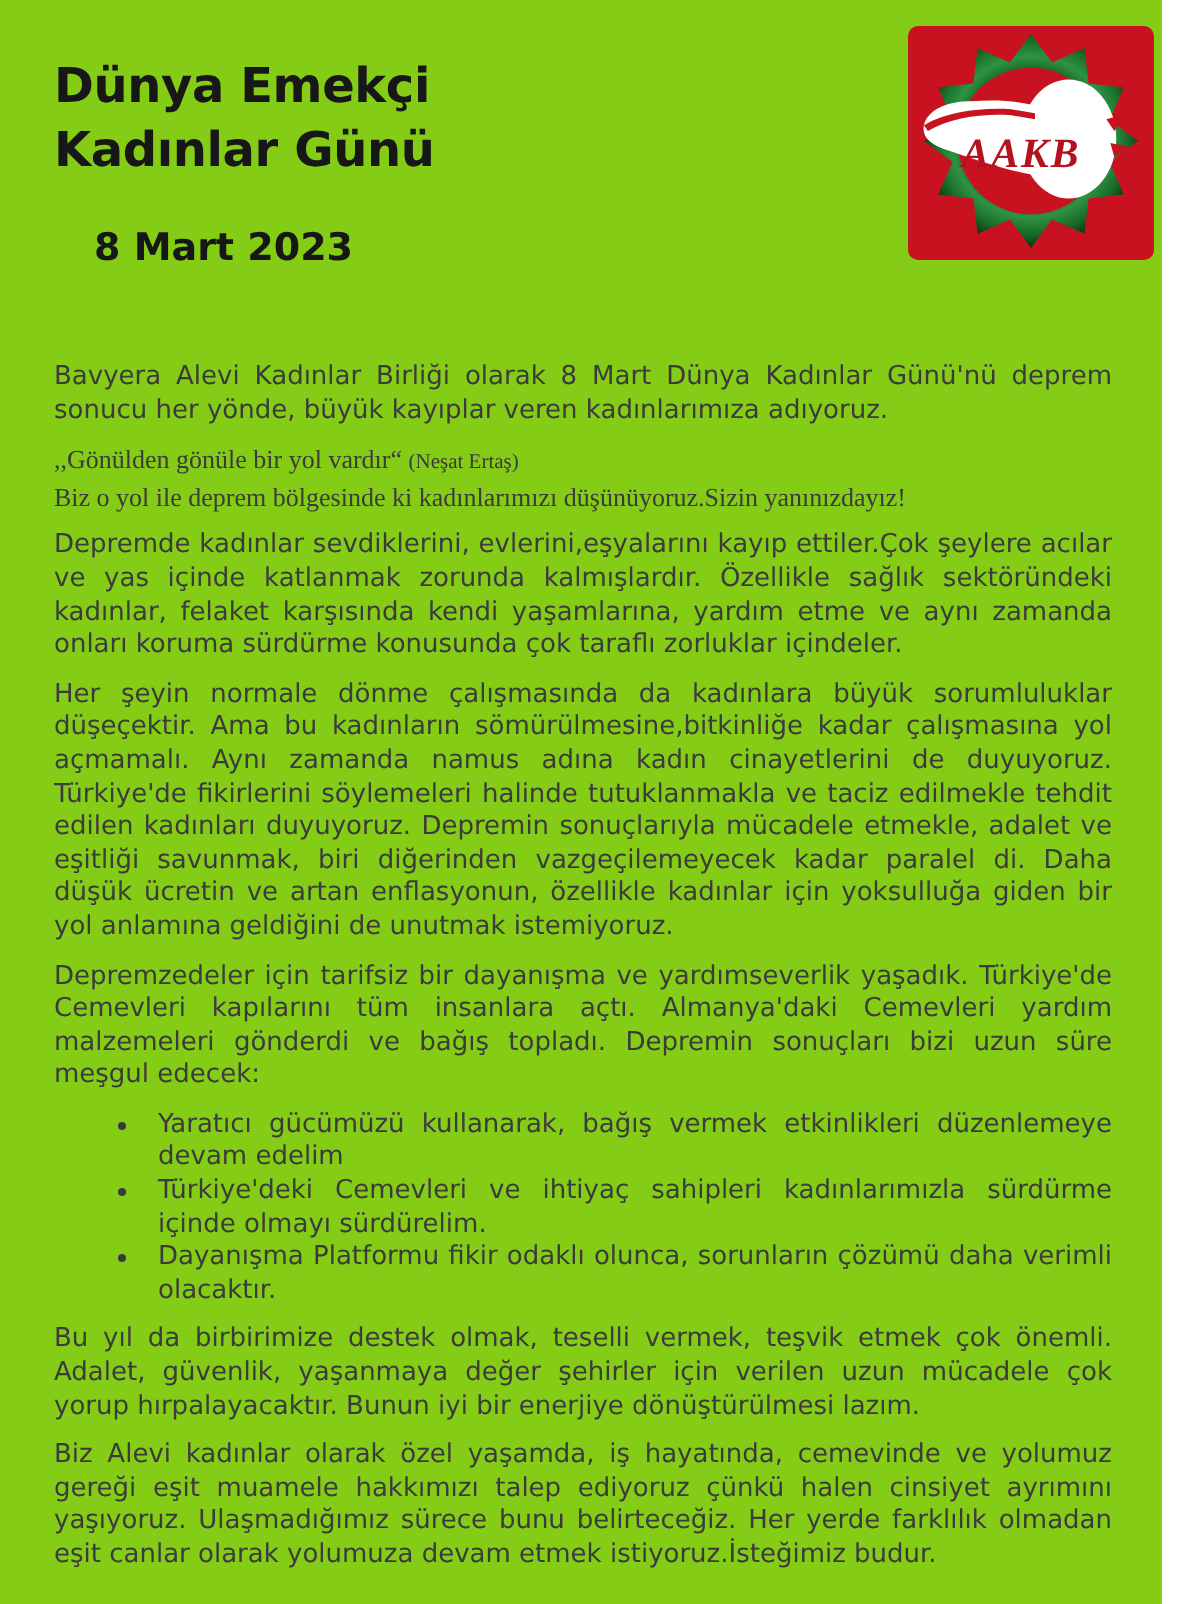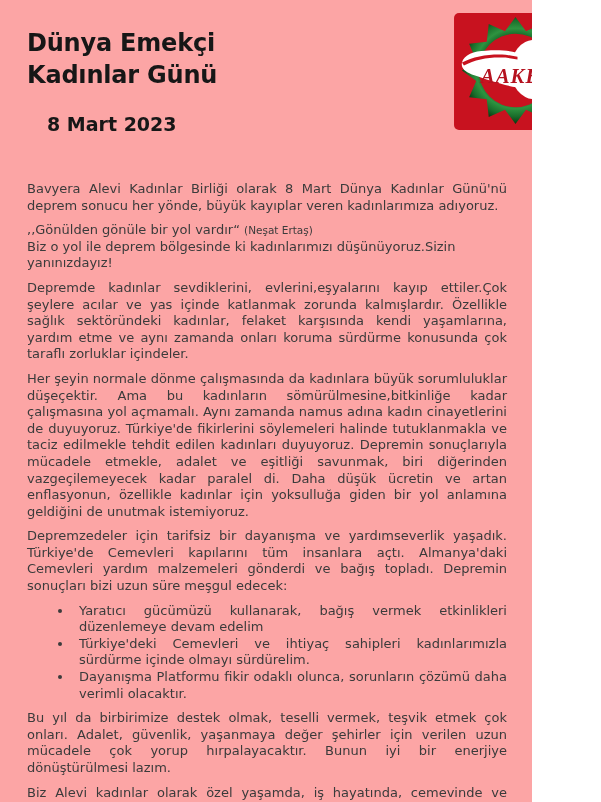--- a/index.html
+++ b/index.html
@@ -1,20 +1,20 @@
 <!DOCTYPE html>
 <html lang="tr"><head>
 <meta charset="utf-8">
 <style>
   html, body { margin: 0; padding: 0; background: #ffffff; }
   .page {
     position: relative;
-    width: 532px;
+    width: 581px;
     height: 802px;
-    background: #fca5a5;
+    background: #84cc16;
     box-sizing: border-box;
     padding: 27px 25px 0 27px;
     font-family: "DejaVu Sans", sans-serif;
     color: #3b3b3b;
     overflow: hidden;
   }
   .doc-title {
     font-size: 24px;
     font-weight: bold;
     color: #171717;
@@ -37,21 +37,21 @@
   }
   main {
     margin-top: 46px;
     font-size: 13px;
     line-height: 16.6px;
   }
   main p {
     margin: 0 0 8px 0;
     text-align: justify;
   }
-  .quote-para { text-align: left; }
+  .quote-para { text-align: left; font-family: Liberation Serif, serif; }
   .attrib { font-size: 10.5px; }
   ul.bullets {
     margin: 0 0 8px 0;
     padding-left: 46px;
   }
   ul.bullets li {
     text-align: justify;
     padding-left: 6px;
     margin: 0;
   }
@@ -107,21 +107,21 @@
     <p>Her şeyin normale dönme çalışmasında da kadınlara büyük sorumluluklar düşeçektir. Ama bu kadınların sömürülmesine,bitkinliğe kadar çalışmasına yol açmamalı. Aynı zamanda namus adına kadın cinayetlerini de duyuyoruz. Türkiye'de fikirlerini söylemeleri halinde tutuklanmakla ve taciz edilmekle tehdit edilen kadınları duyuyoruz. Depremin sonuçlarıyla mücadele etmekle, adalet ve eşitliği savunmak, biri diğerinden vazgeçilemeyecek kadar paralel di. Daha düşük ücretin ve artan enflasyonun, özellikle kadınlar için yoksulluğa giden bir yol anlamına geldiğini de unutmak istemiyoruz.</p>
 
     <p>Depremzedeler için tarifsiz bir dayanışma ve yardımseverlik yaşadık. Türkiye'de Cemevleri kapılarını tüm insanlara açtı. Almanya'daki Cemevleri yardım malzemeleri gönderdi ve bağış topladı. Depremin sonuçları bizi uzun süre meşgul edecek:</p>
 
     <ul class="bullets">
       <li>Yaratıcı gücümüzü kullanarak, bağış vermek etkinlikleri düzenlemeye devam edelim</li>
       <li>Türkiye'deki Cemevleri ve ihtiyaç sahipleri kadınlarımızla sürdürme  içinde olmayı sürdürelim.</li>
       <li>Dayanışma Platformu fikir odaklı olunca, sorunların çözümü daha verimli olacaktır.</li>
     </ul>
 
-    <p>Bu yıl da birbirimize destek olmak, teselli vermek, teşvik etmek çok onları. Adalet, güvenlik, yaşanmaya değer şehirler için verilen uzun mücadele çok yorup hırpalayacaktır. Bunun iyi bir  enerjiye dönüştürülmesi lazım.</p>
+    <p>Bu yıl da birbirimize destek olmak, teselli vermek, teşvik etmek çok önemli. Adalet, güvenlik, yaşanmaya değer şehirler için verilen uzun mücadele çok yorup hırpalayacaktır. Bunun iyi bir  enerjiye dönüştürülmesi lazım.</p>
 
     <p>Biz Alevi kadınlar olarak özel yaşamda, iş hayatında, cemevinde ve yolumuz gereği  eşit muamele hakkımızı talep ediyoruz çünkü halen cinsiyet ayrımını yaşıyoruz. Ulaşmadığımız sürece bunu belirteceğiz. Her yerde farklılık olmadan eşit canlar olarak yolumuza devam etmek istiyoruz.İsteğimiz budur.</p>
 
     <p class="closing">Bozatlı Hızır her daim yar ve yardımcımız olsun. Kazadan beladan korusun.</p>
 
   </main>
 
 </div>
 
 </body></html>

